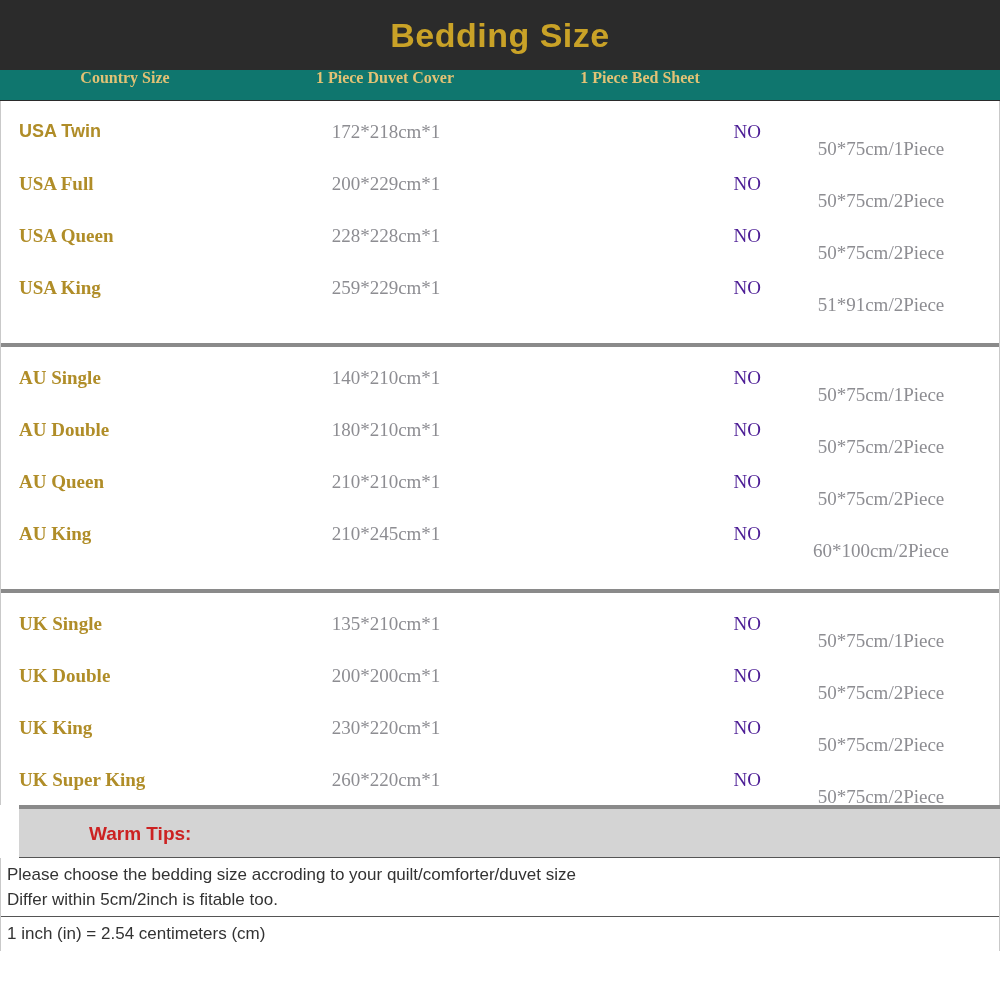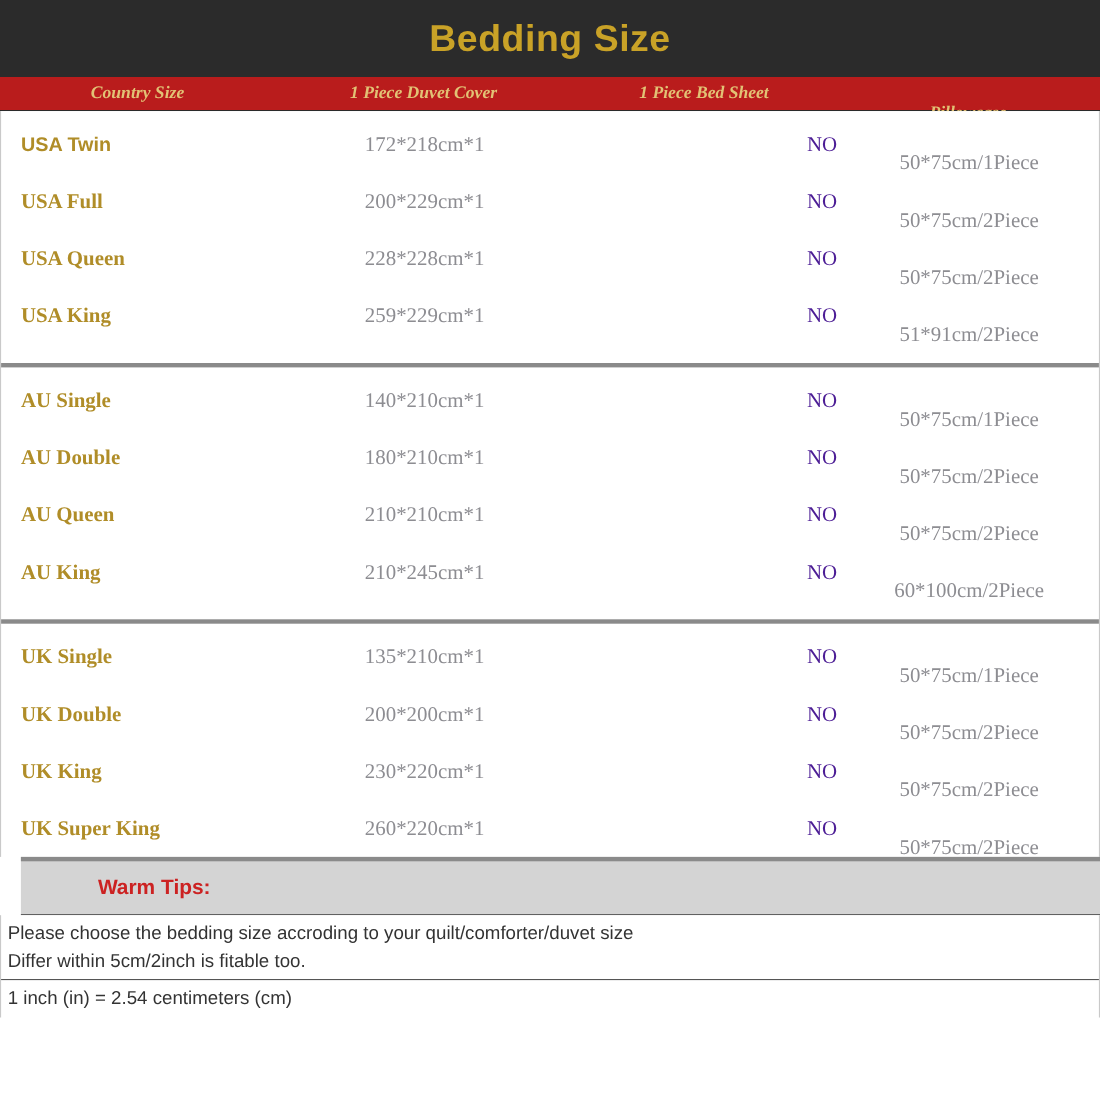--- a/index.html
+++ b/index.html
@@ -18,24 +18,23 @@
     flex:0 0 auto;
   }
   .title-text{
     font-family:"Liberation Sans",sans-serif;
     font-weight:bold;font-size:34px;letter-spacing:.5px;
     color:#c9a227;line-height:1;
   }
 
   
   .col-head{
-    height:30px;background:#b91c1c;
-    display:flex;align-items:center;flex:0 0 auto;
+    height:30px;background:#0f766e;
+    display:flex;align-items:flex-start;flex:0 0 auto;
     border-bottom:1px solid #2b2b2b;
-    font-style:italic;
   }
   .col-head .cell{
     font-family:"Liberation Serif",serif;
     font-weight:bold;font-size:16px;color:#e2c275;
     text-align:center;line-height:1;
   }
 
   
   .c1{width:250px;flex:0 0 250px;}
   .c2{width:270px;flex:0 0 270px;}
@@ -44,21 +43,21 @@
 
   
   .table-body{
     flex:1 1 auto;
     border-left:1px solid #c9c9c9;
     border-right:1px solid #c9c9c9;
     display:flex;flex-direction:column;
     background:#fff;
   }
   .section{padding-top:4px;}
-  .section.pad-bottom{padding-bottom:17px;}
+  .section.pad-bottom{padding-bottom:30px;}
   .divider{height:4px;background:#8a8a8a;flex:0 0 auto;}
 
   .row{height:52px;display:flex;align-items:center;}
   .row .cell{font-size:19px;line-height:1;}
   .cell.country{
     color:#b08d28;font-weight:bold;text-align:left;padding-left:18px;
     box-sizing:border-box;
   }
   .cell.country.sans{font-family:"Liberation Sans",sans-serif;font-size:18px;}
   .cell.val{color:#8d8d92;text-align:center;}

